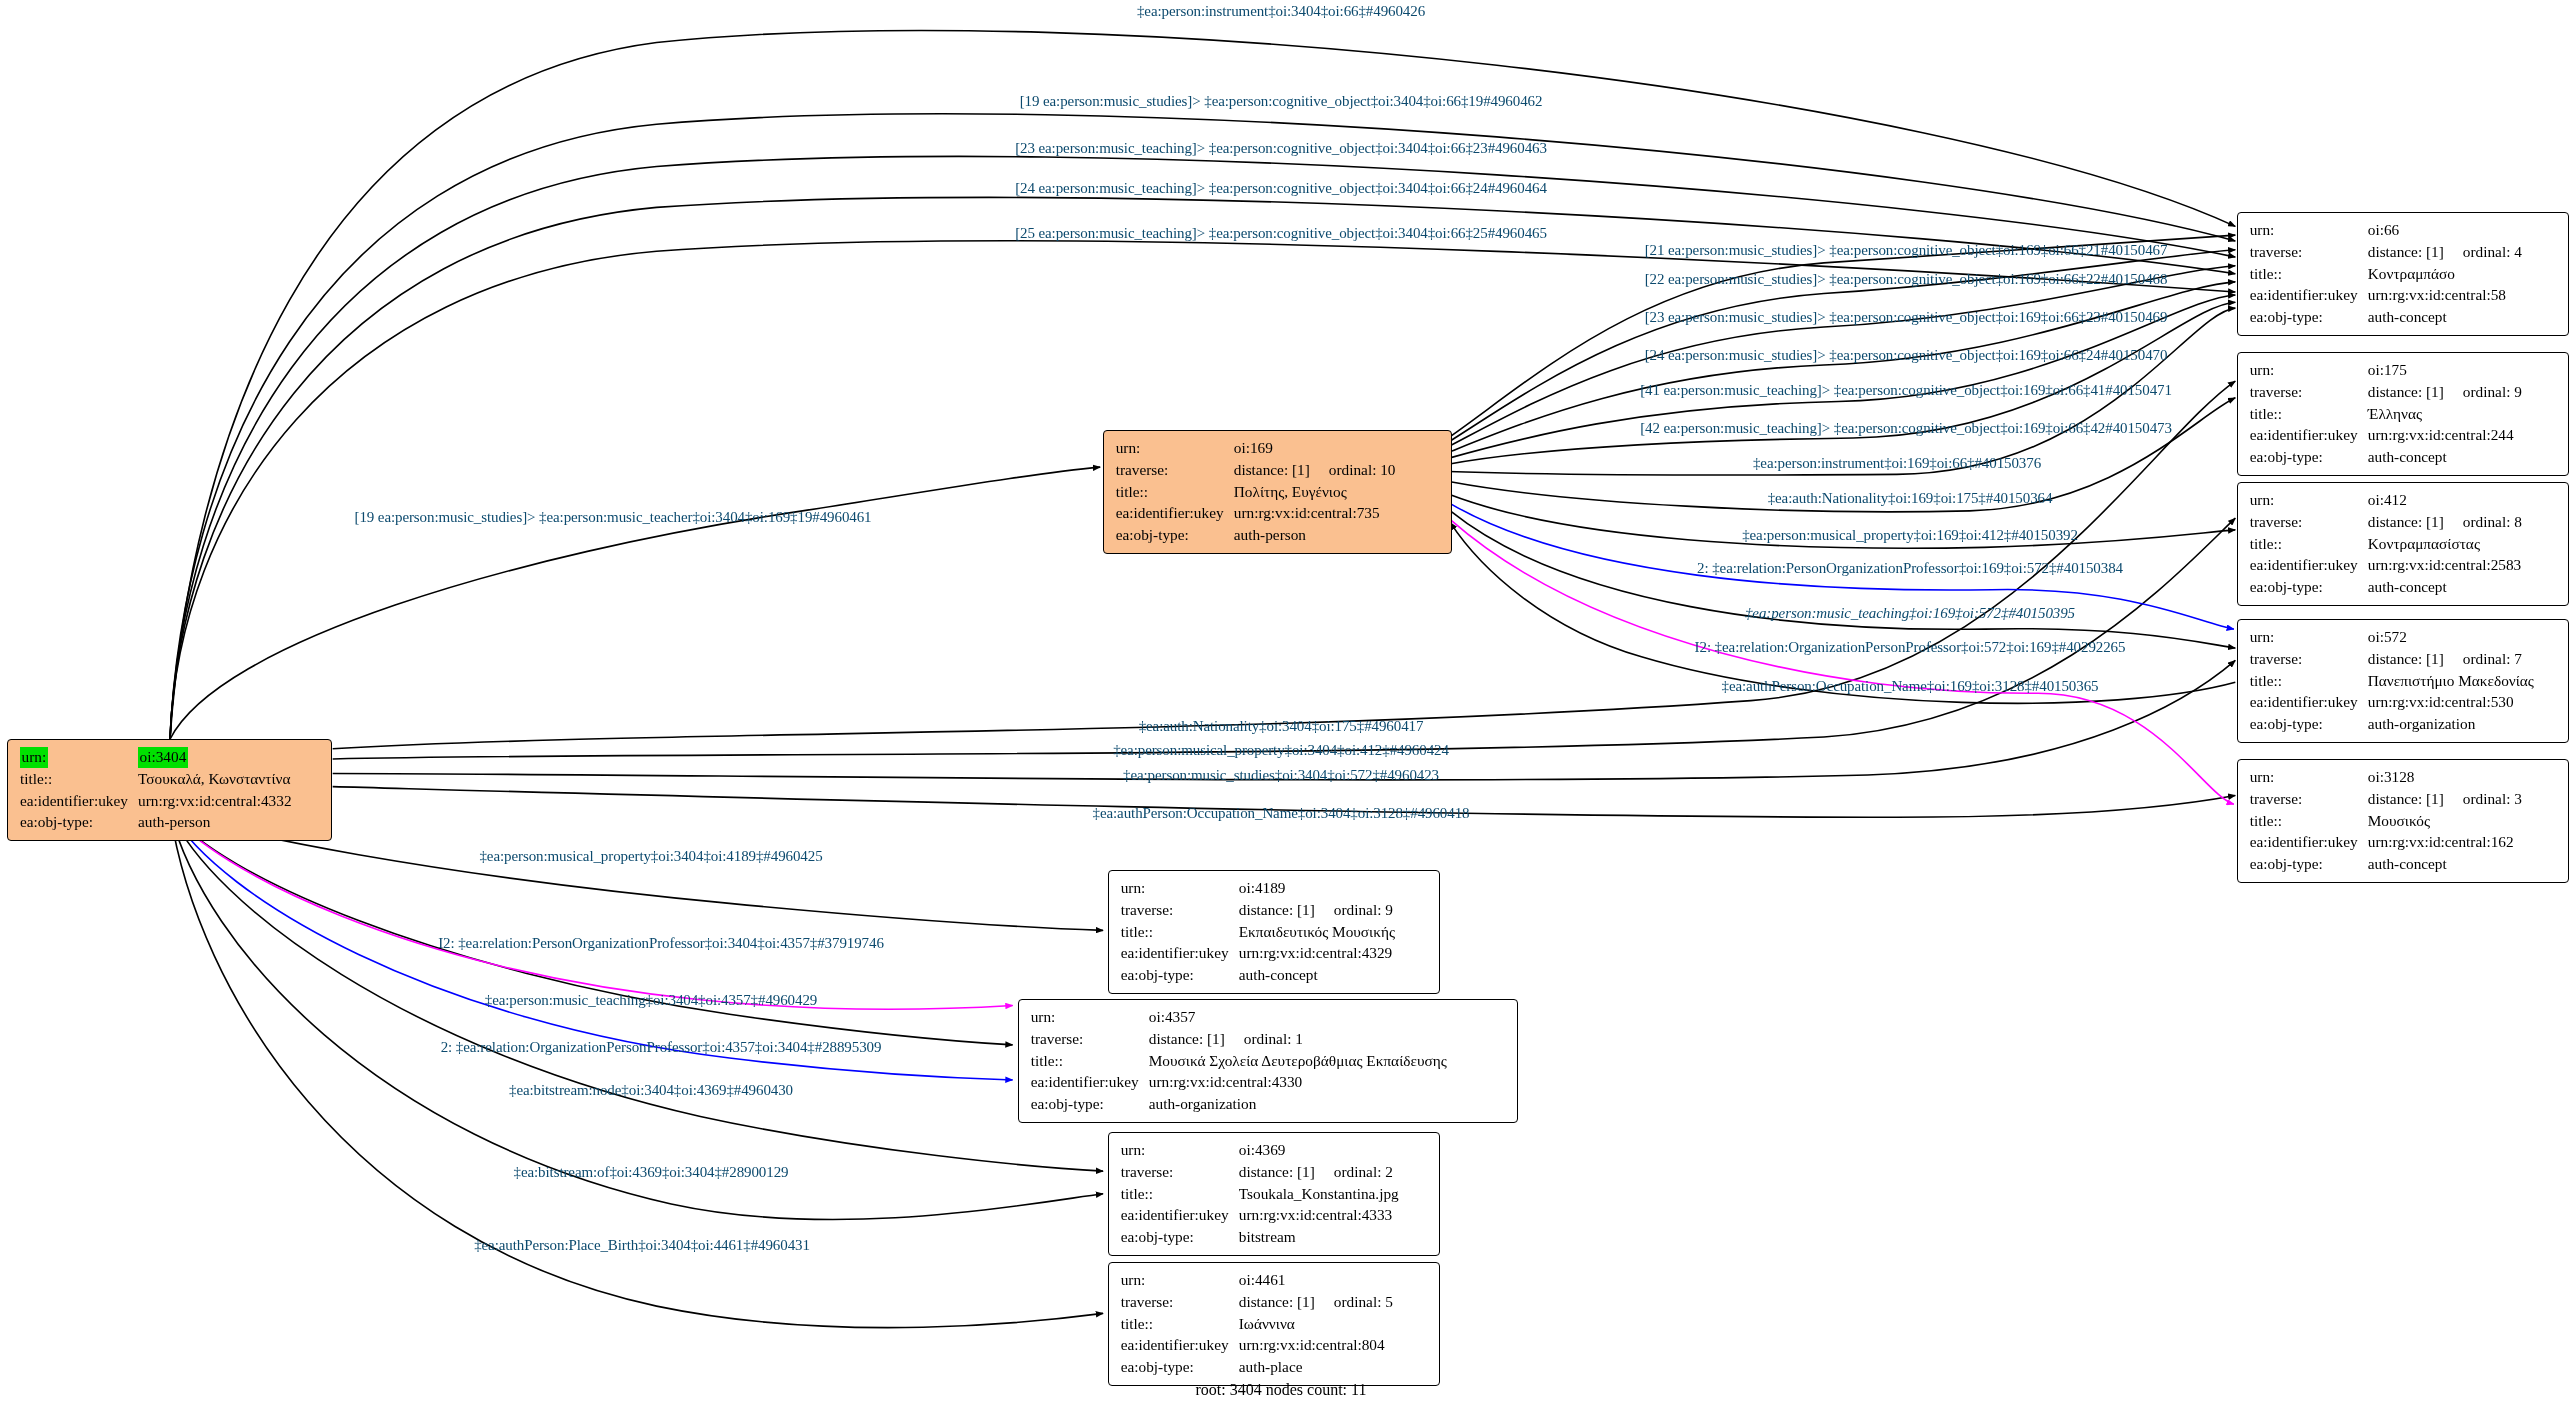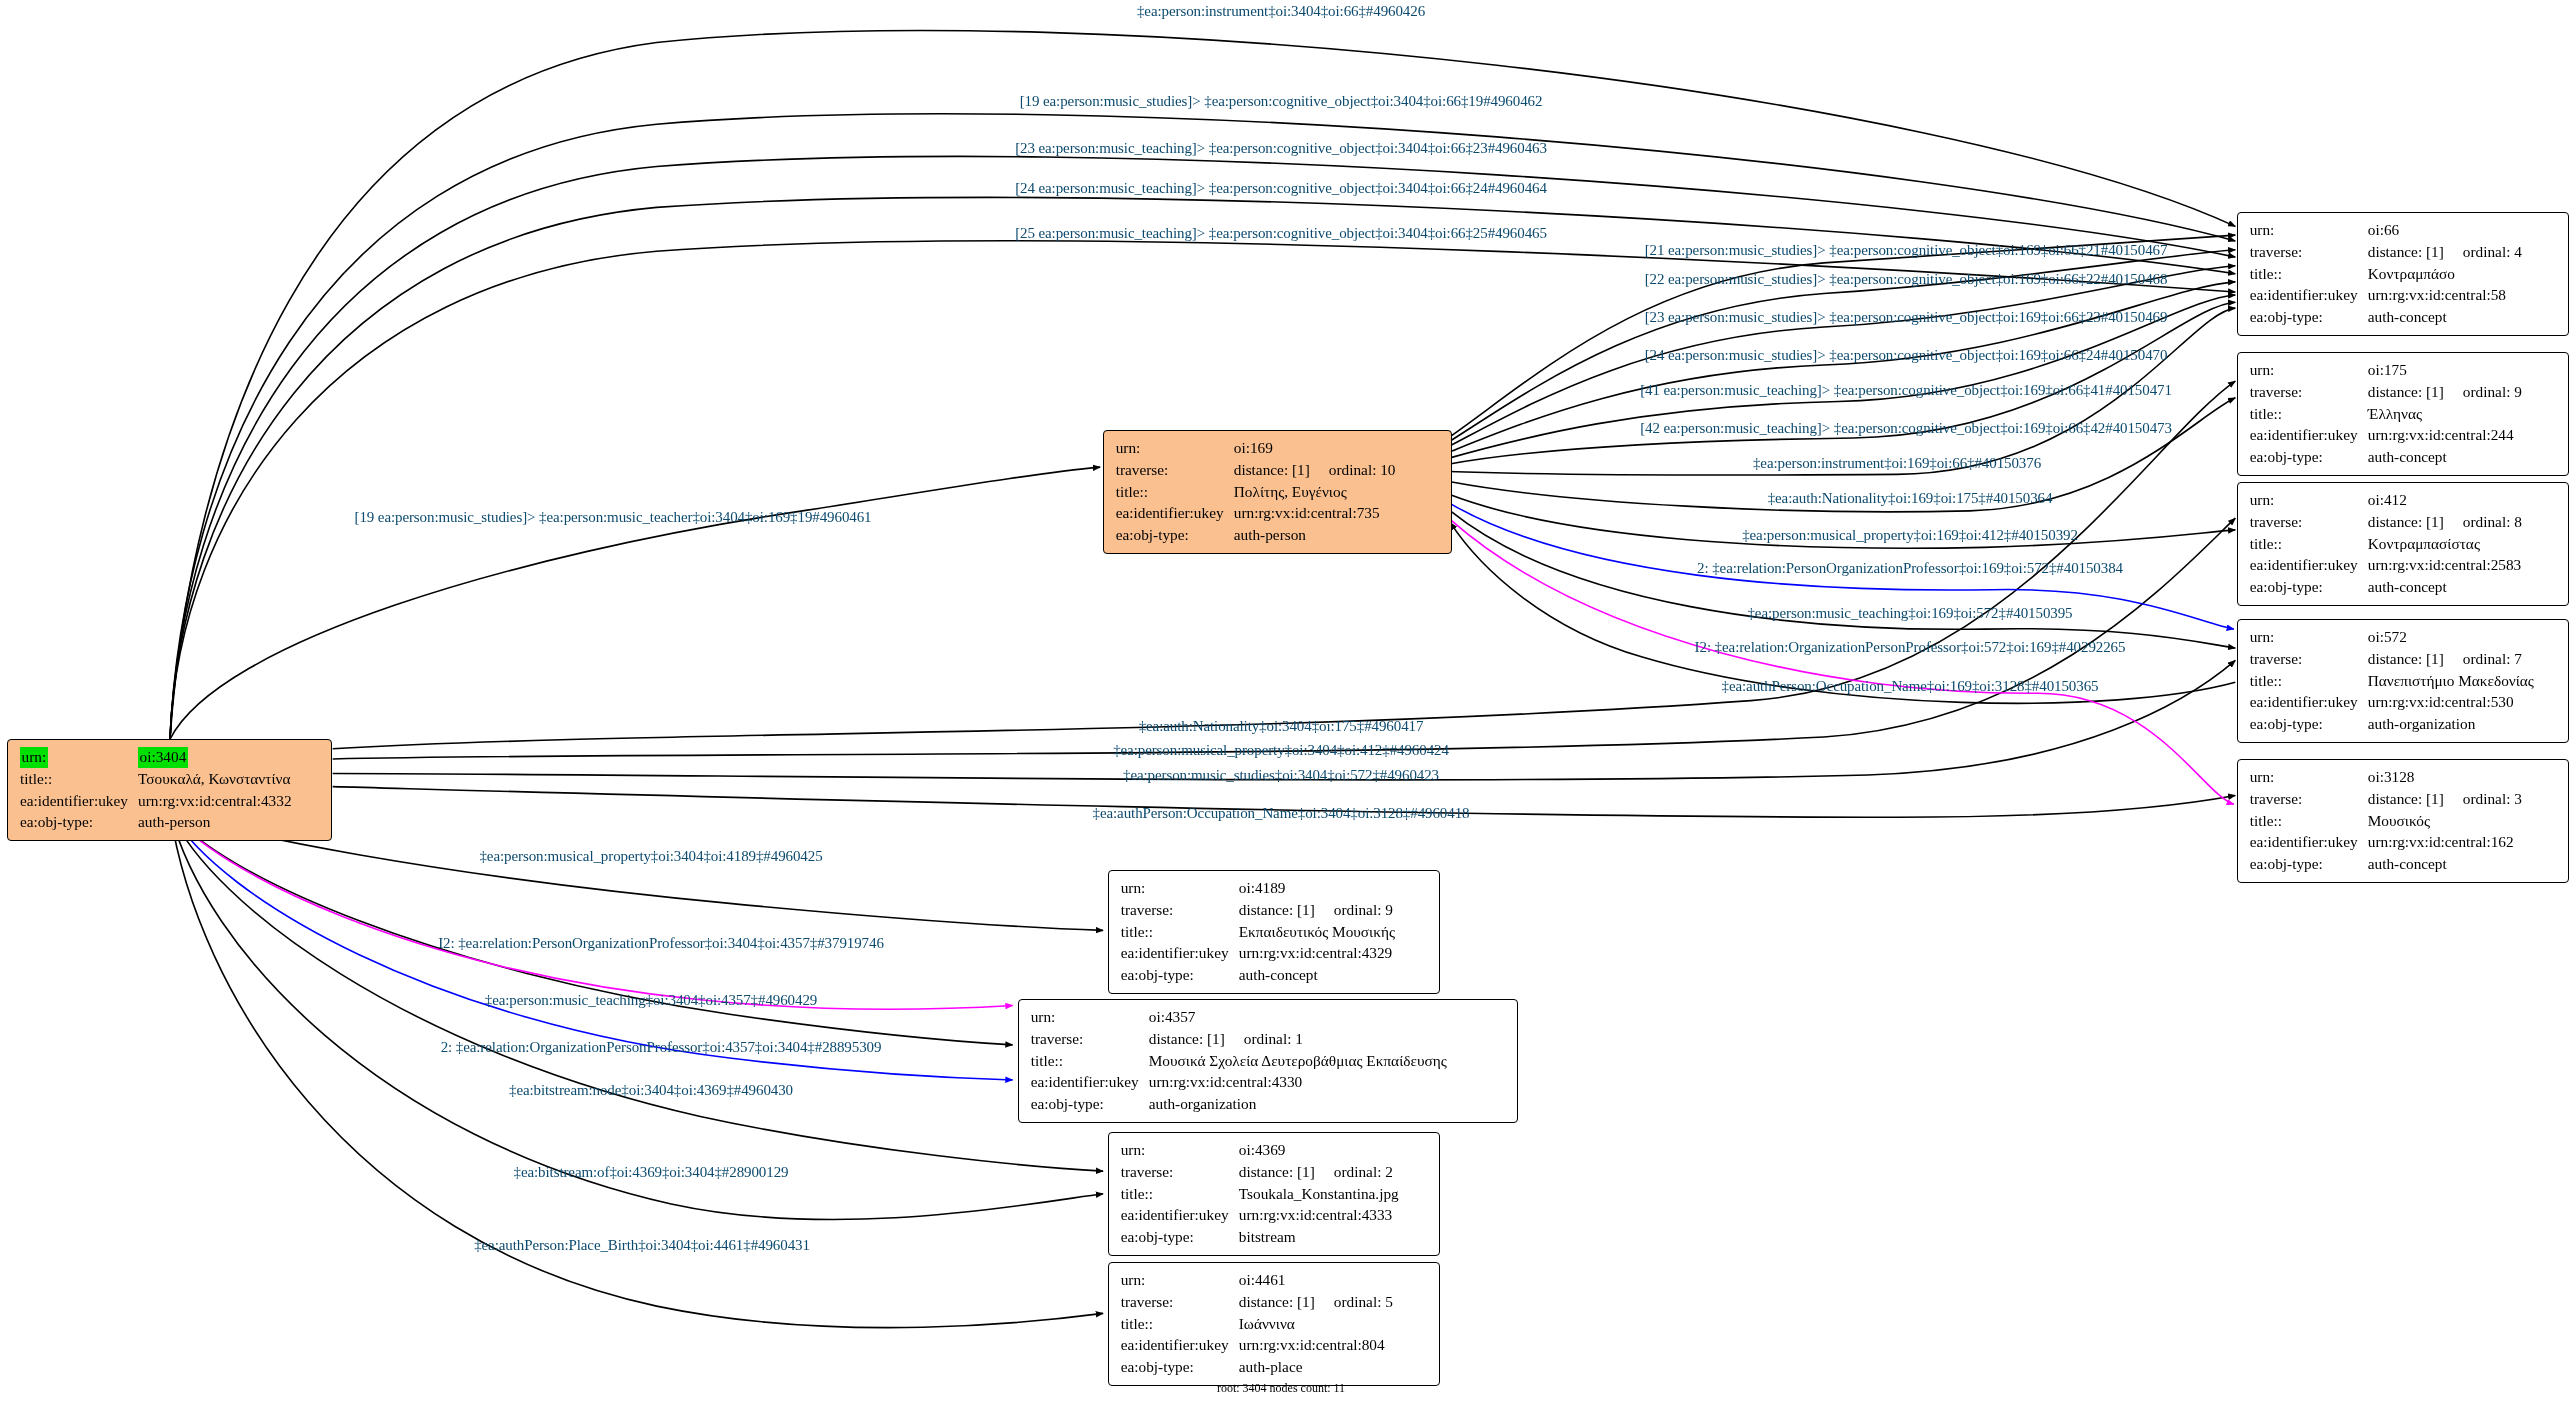--- a/index.html
+++ b/index.html
@@ -57,21 +57,21 @@
     font-size: 15px;
     color: #0c4a6e;
     white-space: nowrap;
     transform: translate(-50%, -50%);
     background: transparent;
     z-index: 8;
     letter-spacing: -0.1px;
   }
   .footer-label {
     position: absolute;
-    font-size: 12px;
+    font-size: 16px;
     white-space: nowrap;
     transform: translateX(-50%);
     z-index: 8;
   }
 </style>
 </head>
 <body>
 
 <div id="canvas">
 
@@ -446,21 +446,21 @@
   <div class="edge-label" style="left:1906px; top:250px;">[21 ea:person:music_studies]&gt; ‡ea:person:cognitive_object‡oi:169‡oi:66‡21#40150467</div>
   <div class="edge-label" style="left:1906px; top:279px;">[22 ea:person:music_studies]&gt; ‡ea:person:cognitive_object‡oi:169‡oi:66‡22#40150468</div>
   <div class="edge-label" style="left:1906px; top:317px;">[23 ea:person:music_studies]&gt; ‡ea:person:cognitive_object‡oi:169‡oi:66‡23#40150469</div>
   <div class="edge-label" style="left:1906px; top:355px;">[24 ea:person:music_studies]&gt; ‡ea:person:cognitive_object‡oi:169‡oi:66‡24#40150470</div>
   <div class="edge-label" style="left:1906px; top:390px;">[41 ea:person:music_teaching]&gt; ‡ea:person:cognitive_object‡oi:169‡oi:66‡41#40150471</div>
   <div class="edge-label" style="left:1906px; top:428px;">[42 ea:person:music_teaching]&gt; ‡ea:person:cognitive_object‡oi:169‡oi:66‡42#40150473</div>
   <div class="edge-label" style="left:1897px; top:463px;">‡ea:person:instrument‡oi:169‡oi:66‡#40150376</div>
   <div class="edge-label" style="left:1910px; top:498px;">‡ea:auth:Nationality‡oi:169‡oi:175‡#40150364</div>
   <div class="edge-label" style="left:1910px; top:535px;">‡ea:person:musical_property‡oi:169‡oi:412‡#40150392</div>
   <div class="edge-label" style="left:1910px; top:568px;">2: ‡ea:relation:PersonOrganizationProfessor‡oi:169‡oi:572‡#40150384</div>
-  <div class="edge-label" style="left:1910px; top:613px;">‡ea:person:music_teaching‡oi:169‡oi:572‡#40150395</div>
+  <div class="edge-label" style="left:1910px; top:613px;font-style:italic;">‡ea:person:music_teaching‡oi:169‡oi:572‡#40150395</div>
   <div class="edge-label" style="left:1910px; top:647px;">I2: ‡ea:relation:OrganizationPersonProfessor‡oi:572‡oi:169‡#40292265</div>
   <div class="edge-label" style="left:1910px; top:686px;">‡ea:authPerson:Occupation_Name‡oi:169‡oi:3128‡#40150365</div>
   <div class="edge-label" style="left:613px; top:517px;">[19 ea:person:music_studies]&gt; ‡ea:person:music_teacher‡oi:3404‡oi:169‡19#4960461</div>
   <div class="edge-label" style="left:1281px; top:726px;">‡ea:auth:Nationality‡oi:3404‡oi:175‡#4960417</div>
   <div class="edge-label" style="left:1281px; top:750px;">‡ea:person:musical_property‡oi:3404‡oi:412‡#4960424</div>
   <div class="edge-label" style="left:1281px; top:775px;font-family:Liberation Serif, serif;">‡ea:person:music_studies‡oi:3404‡oi:572‡#4960423</div>
   <div class="edge-label" style="left:1281px; top:813px;">‡ea:authPerson:Occupation_Name‡oi:3404‡oi:3128‡#4960418</div>
   <div class="edge-label" style="left:651px; top:856px;">‡ea:person:musical_property‡oi:3404‡oi:4189‡#4960425</div>
   <div class="edge-label" style="left:661px; top:943px;">I2: ‡ea:relation:PersonOrganizationProfessor‡oi:3404‡oi:4357‡#37919746</div>
   <div class="edge-label" style="left:651px; top:1000px;">‡ea:person:music_teaching‡oi:3404‡oi:4357‡#4960429</div>

